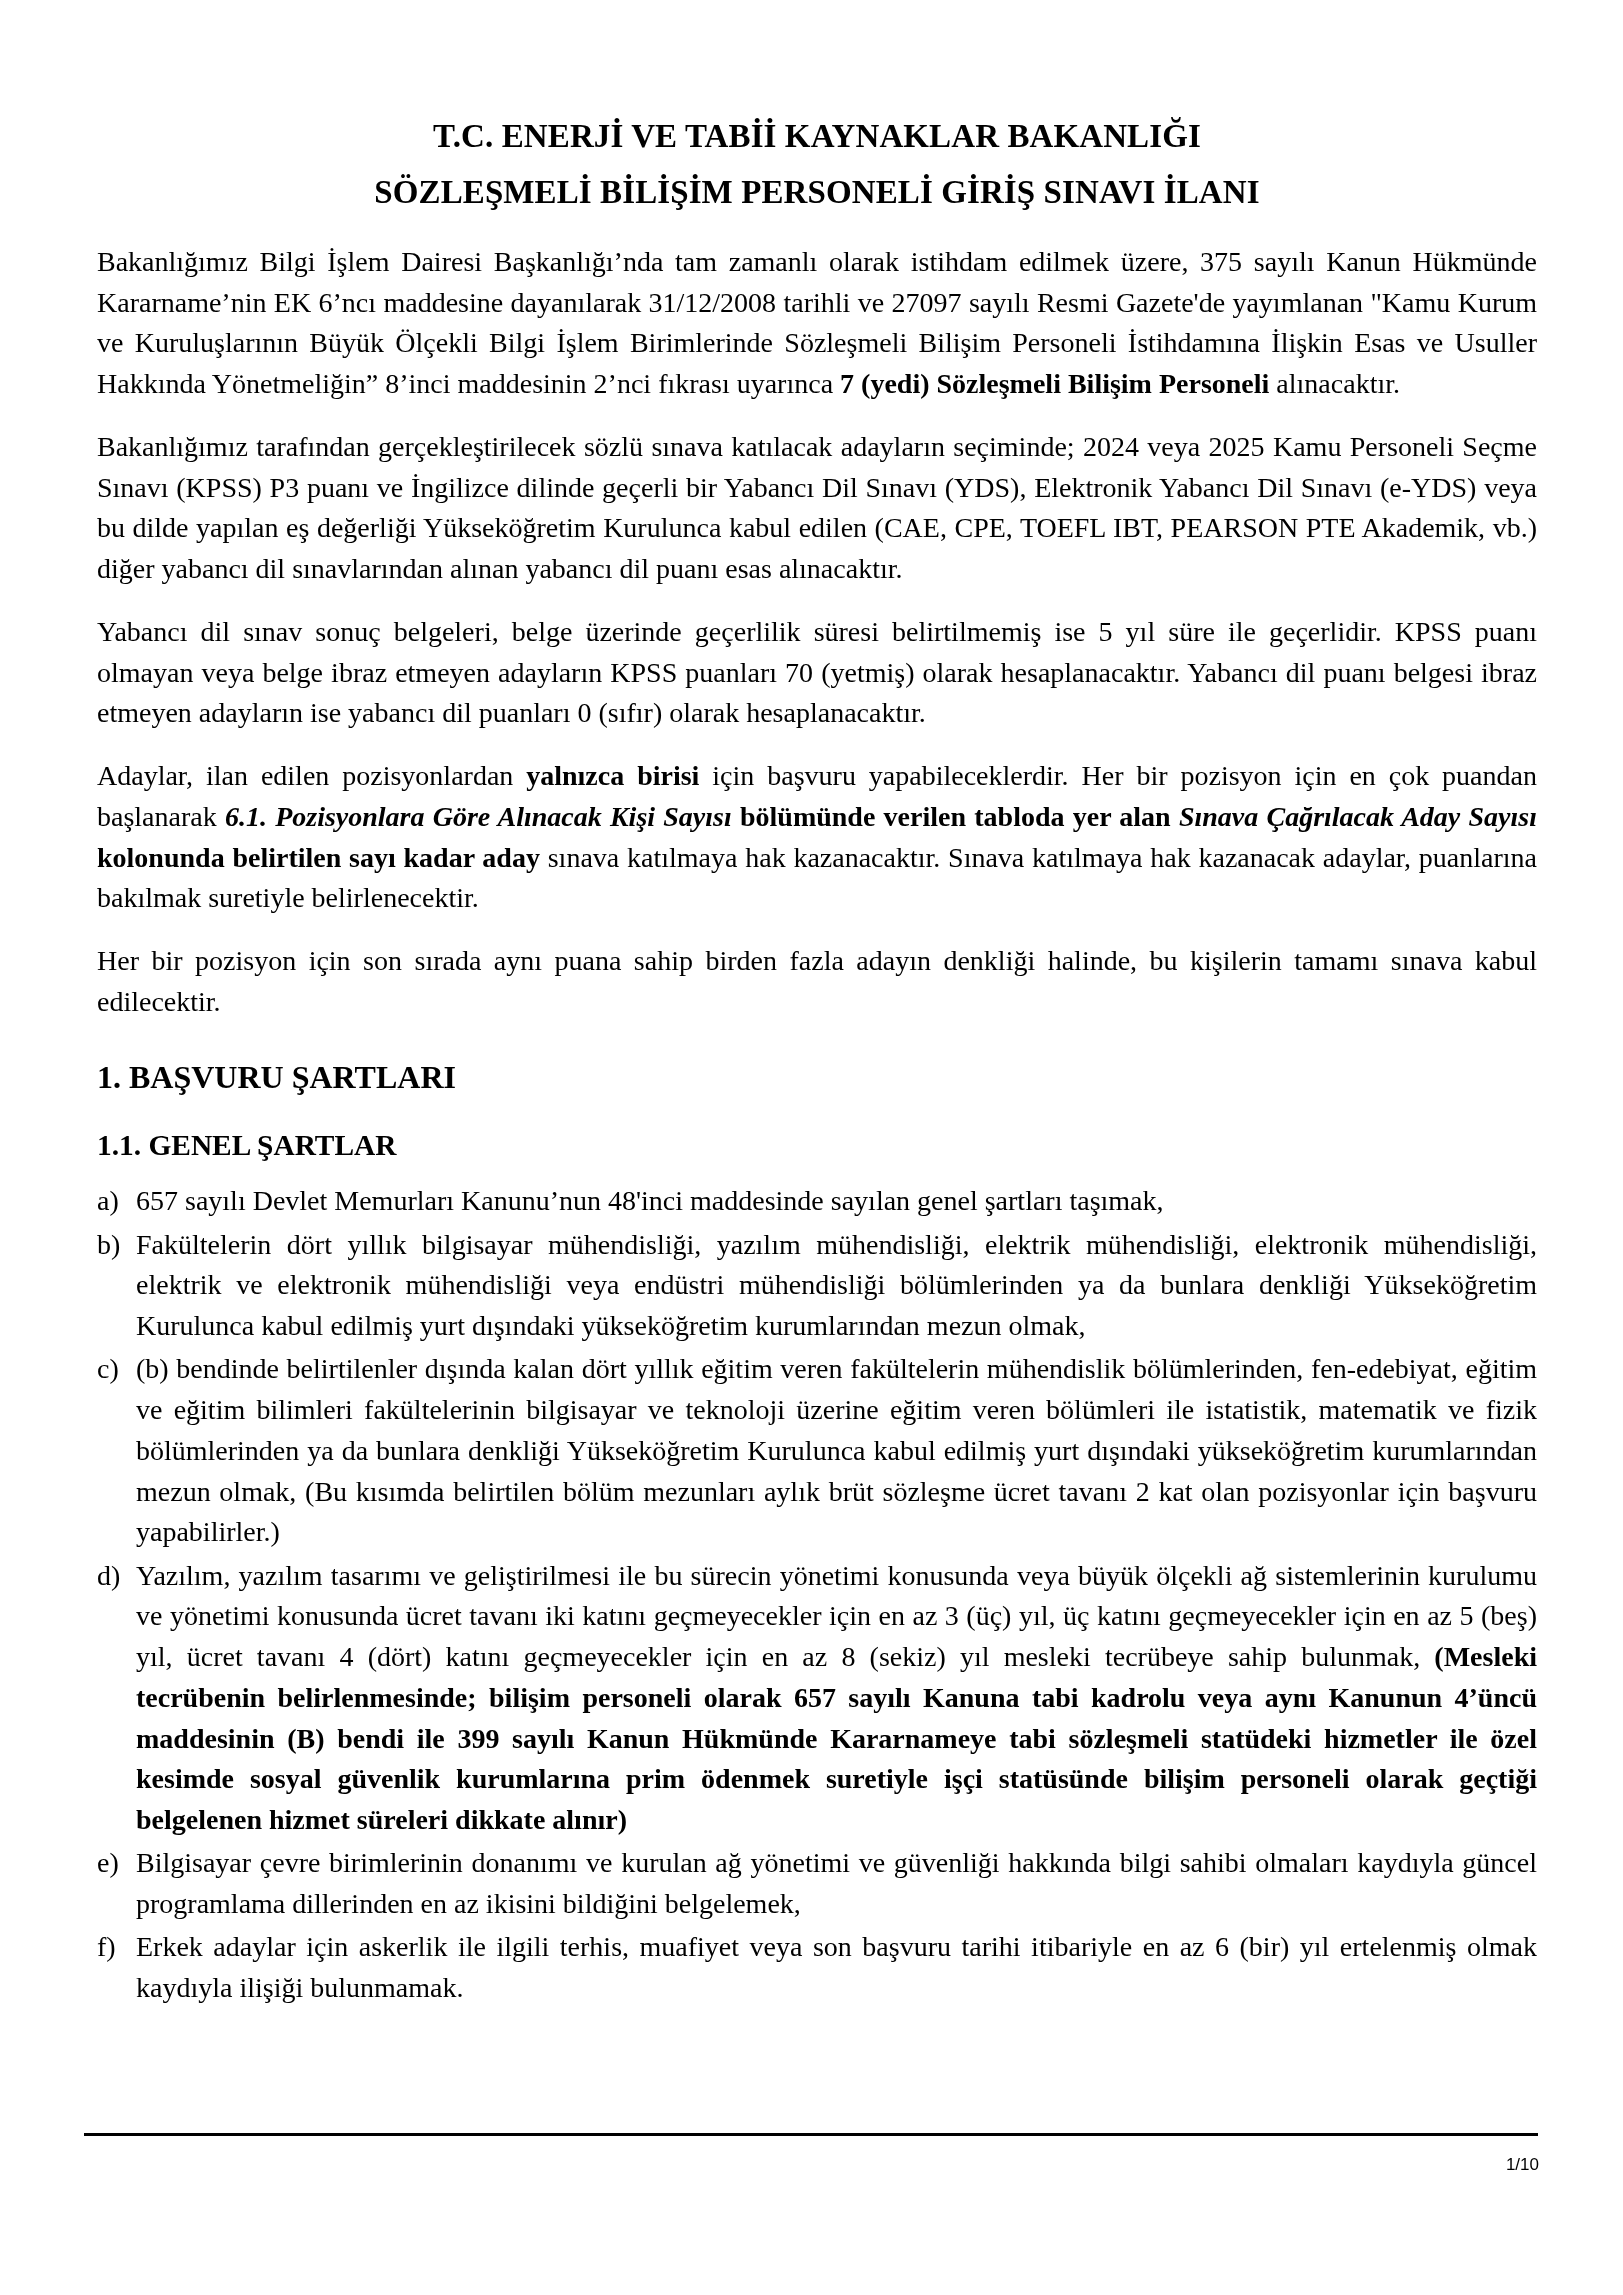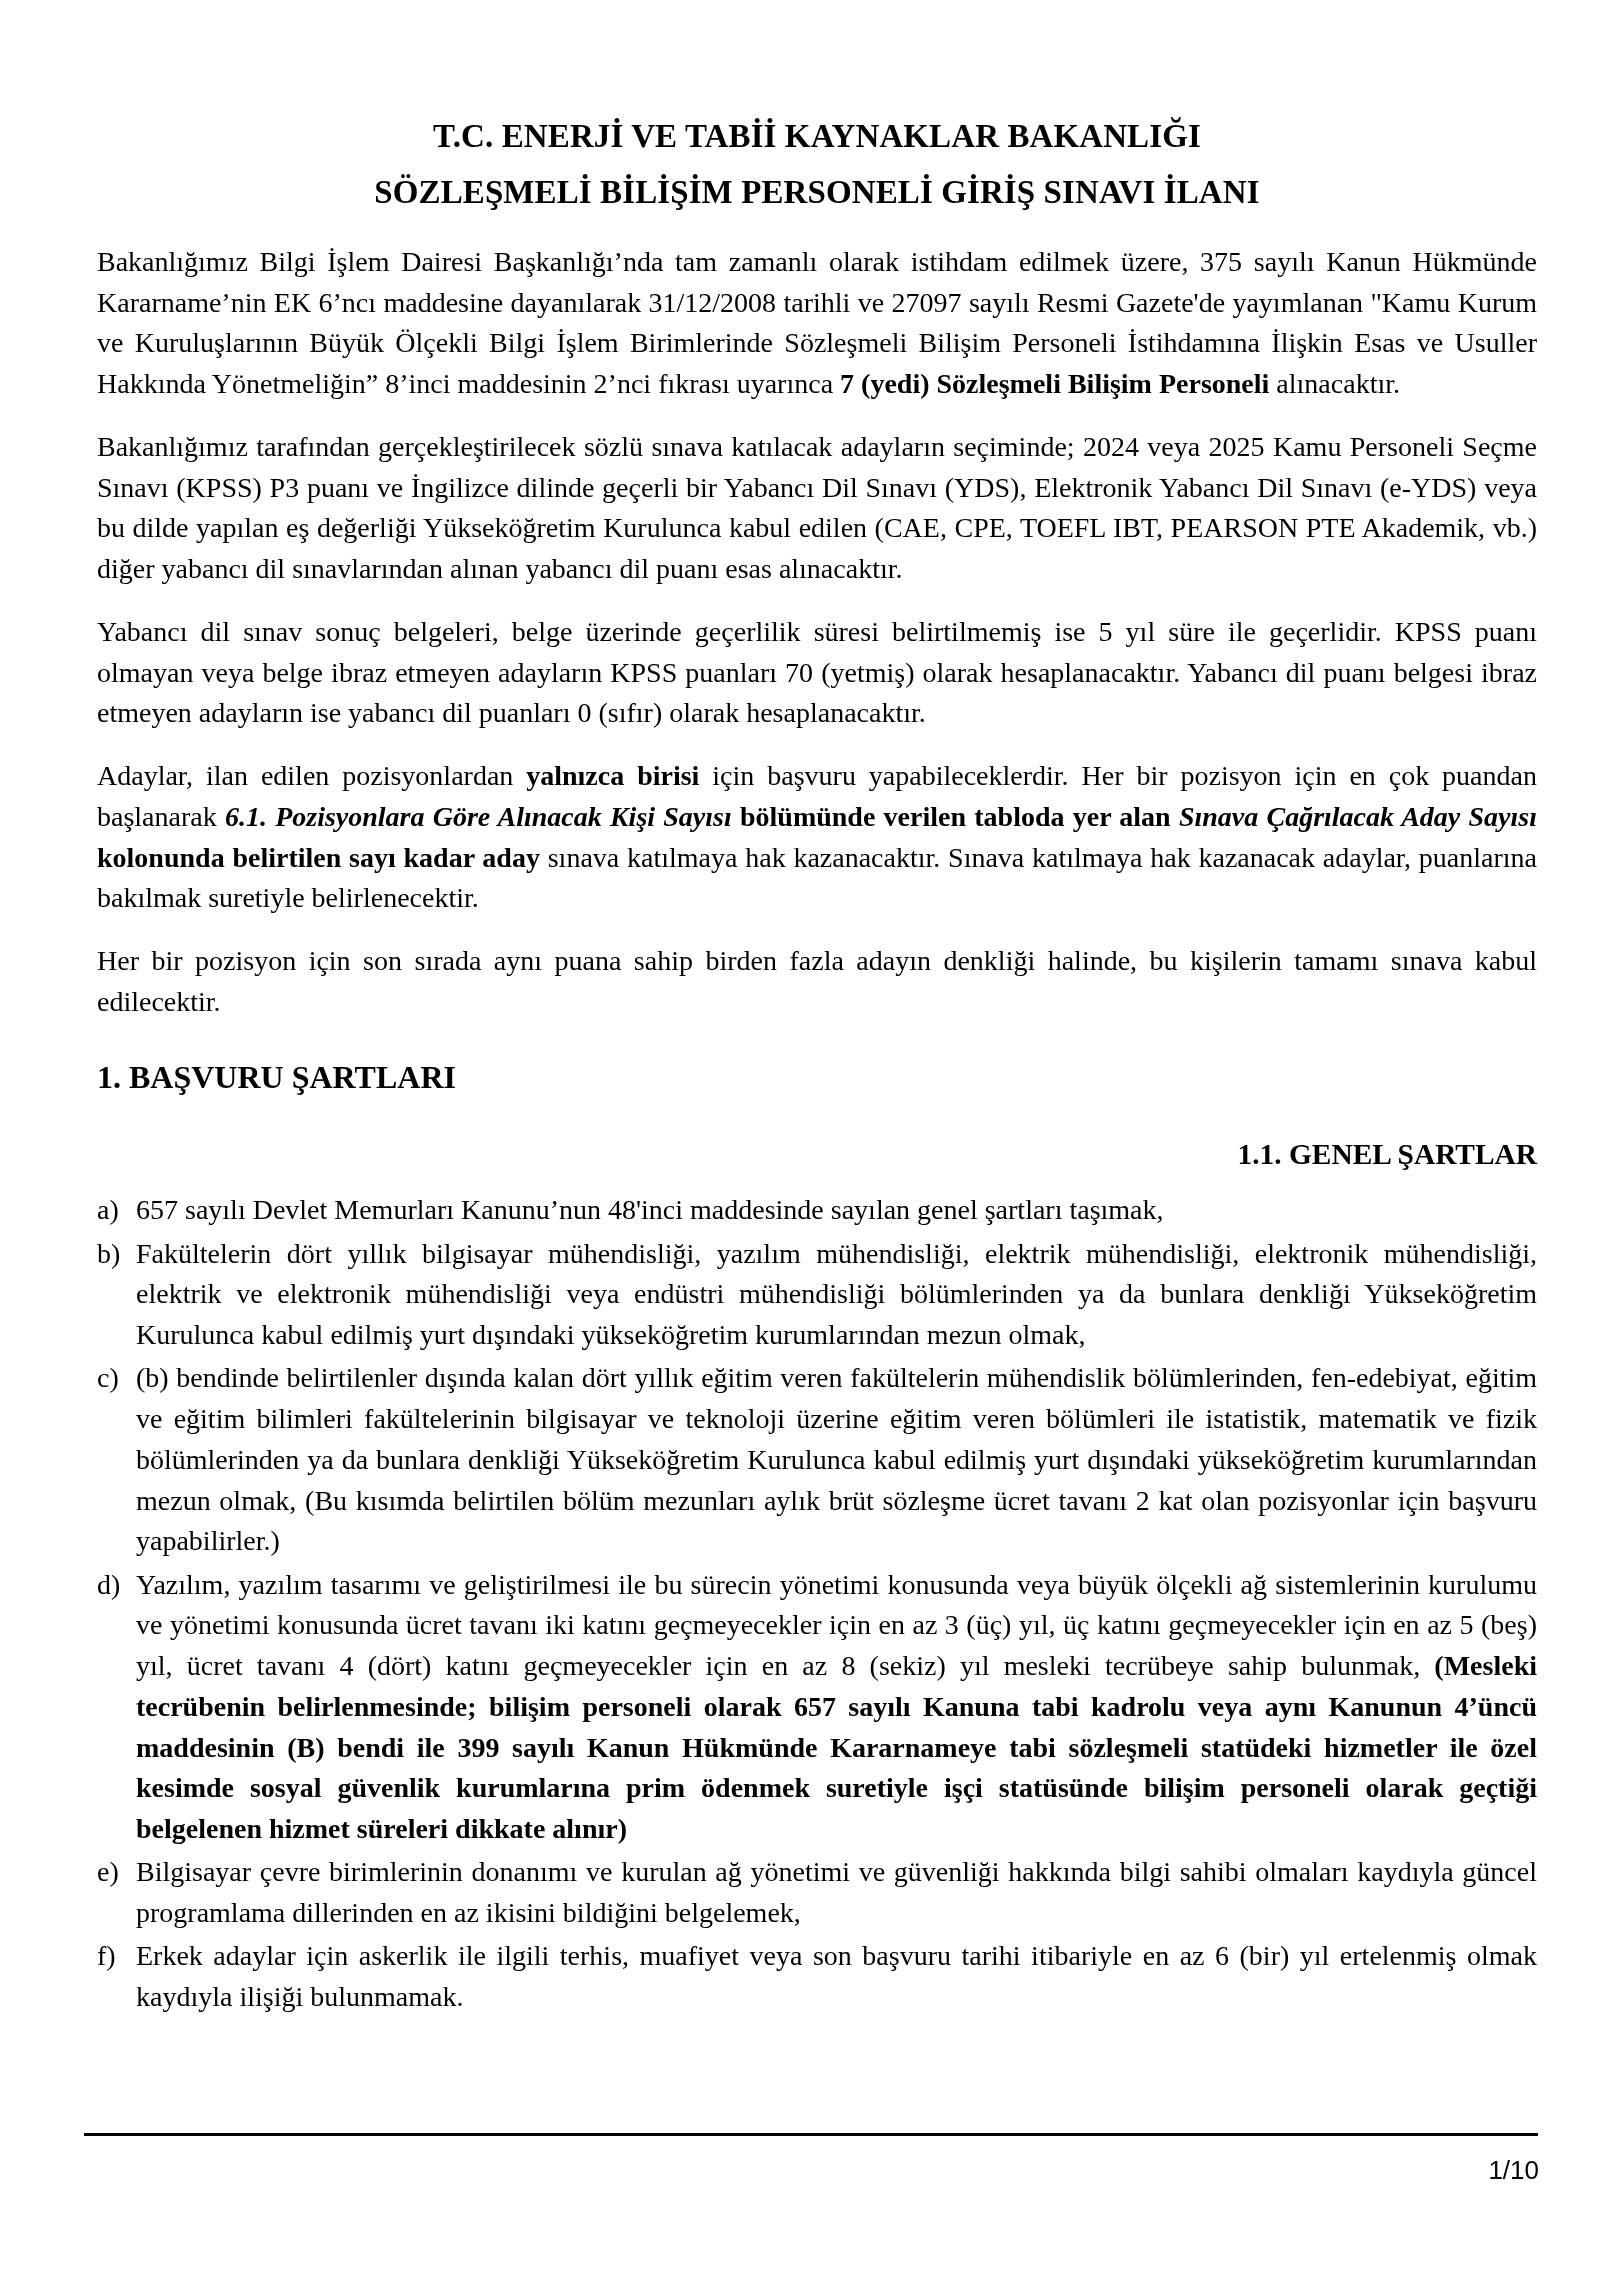--- a/index.html
+++ b/index.html
@@ -52,23 +52,23 @@
   h2.sec-head {
     font-size: 32px;
     font-weight: bold;
     margin: 35px 0 0 0;
     line-height: 1.3;
     text-align: left;
   }
   h3.sub-head {
     font-size: 29.4px;
     font-weight: bold;
-    margin: 36px 0 0 0;
+    margin: 27px 0 0 0;
     line-height: 1.3;
-    text-align: right;
+    text-align: left;
   }
 
   ul.lettered {
     list-style: none;
     margin: 17px 0 0 0;
     padding: 0;
   }
   ul.lettered > li {
     position: relative;
     padding-left: 39px;
@@ -99,21 +99,21 @@
     height: 2.6px;
     background: #000000;
   }
   .footer-page {
     position: absolute;
     left: 0;
     top: 2155px;
     width: 1539px;
     text-align: right;
     font-family: "Liberation Sans", "DejaVu Sans", sans-serif;
-    font-size: 26px;
+    font-size: 17px;
     line-height: 1.2;
     color: #000000;
   }
 </style>
 </head>
 <body>
 
 <div class="page">
   <div class="content">
 

